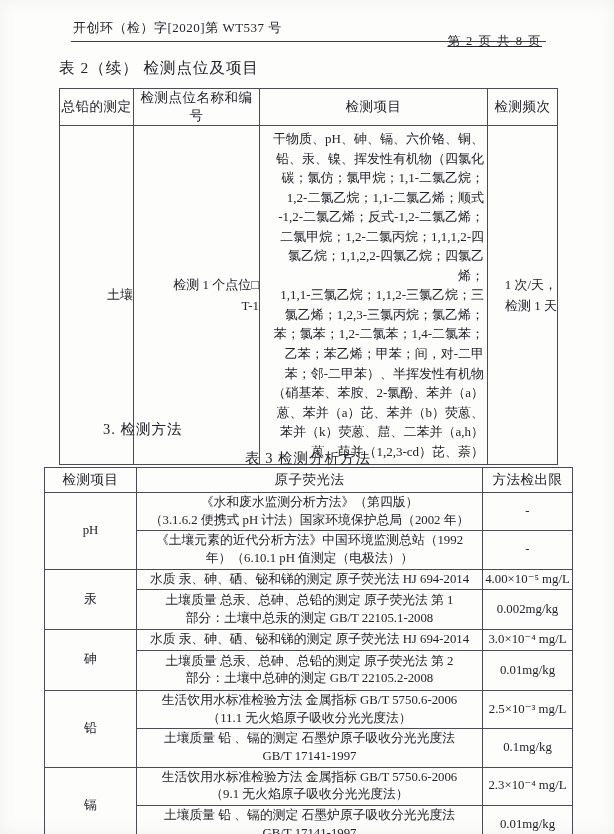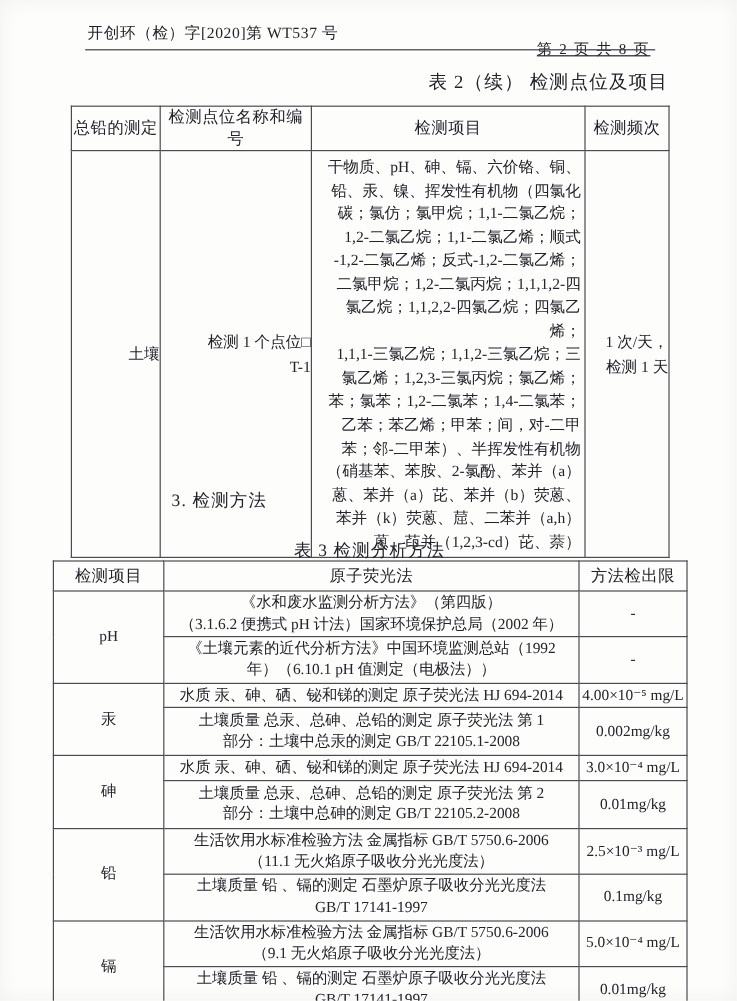--- a/index.html
+++ b/index.html
@@ -12,38 +12,38 @@
     overflow:hidden;
   }
   .page { position:absolute; inset:0; background:#fdfdfc; box-shadow:inset 0 0 18px rgba(0,0,0,0.05);padding-left:20px; }
 
   
   .doc-number { position:absolute; top:19px; left:73px; font-size:13px; letter-spacing:0.5px; }
   .page-indicator { position:absolute; top:33px; right:72px; font-size:12.5px; letter-spacing:1.5px;text-decoration:underline; }
   .header-rule { position:absolute; top:41px; left:71px; right:68px; border-bottom:1.2px solid #3c3c44; }
 
   
-  .t2-title { position:absolute; top:58px; left:59px; width:498px; text-align:right;
+  .t2-title { position:absolute; top:58px; left:59px; width:498px; text-align:left;
               font-size:15.5px; letter-spacing:1px; }
   table { border-collapse:collapse; table-layout:fixed; }
   th, td { border:1px solid #4b4b53; font-weight:normal; }
   .t2 { position:absolute; left:59px; top:88px; width:498px; }
   .t2 th { height:28px; font-size:13.5px; letter-spacing:0.5px; }
   .t2 td { text-align:right; vertical-align:middle; font-size:13px; }
   .c-cat { width:74px; }
   .c-point { width:126px; }
   .c-items { width:228px; }
   .c-freq { width:70px; }
   .pre { white-space:pre-line; }
   .items-cell { line-height:19.55px; padding:3px 3px; font-size:13px; }
   .point-cell, .freq-cell { line-height:21px; }
   .t2 .body-row { height:313px; }
 
   
-  .section3 { position:absolute; top:408px; left:103px; font-size:14.5px; letter-spacing:1px;margin-left:40px; }
+  .section3 { position:absolute; top:420px; left:103px; font-size:14.5px; letter-spacing:1px; }
   .t3-title { position:absolute; top:449px; left:44px; width:528px; text-align:center;
               font-size:14.5px; letter-spacing:1px; }
   .t3 { position:absolute; left:44px; top:467px; width:528px; }
   .t3 th { height:25px; font-size:13.5px; letter-spacing:0.5px; }
   .t3 td { text-align:center; vertical-align:middle; font-size:12.8px; line-height:1.38; padding:1px 2px; }
   .c-param { width:92px; }
   .c-method { width:346px; }
   .c-limit { width:90px; }
   .h38 { height:38px; } .h20 { height:20px; } .h40 { height:40px; }
   .h36 { height:36px; } .h34 { height:34px; }
@@ -161,21 +161,21 @@
       <tr class="h34">
         <td class="pre">土壤质量 铅 、镉的测定 石墨炉原子吸收分光光度法
 GB/T 17141-1997</td>
         <td>0.1mg/kg</td>
       </tr>
 
       <tr class="h36">
         <td rowspan="2">镉</td>
         <td class="pre">生活饮用水标准检验方法 金属指标 GB/T 5750.6-2006
 （9.1 无火焰原子吸收分光光度法）</td>
-        <td>5.0×10⁻⁴ mg/L</td>
+        <td>2.3×10⁻⁴ mg/L</td>
       </tr>
       <tr class="h34">
         <td class="pre">土壤质量 铅 、镉的测定 石墨炉原子吸收分光光度法
 GB/T 17141-1997</td>
         <td>0.01mg/kg</td>
       </tr>
     </tbody>
   </table>
 
 </div>

